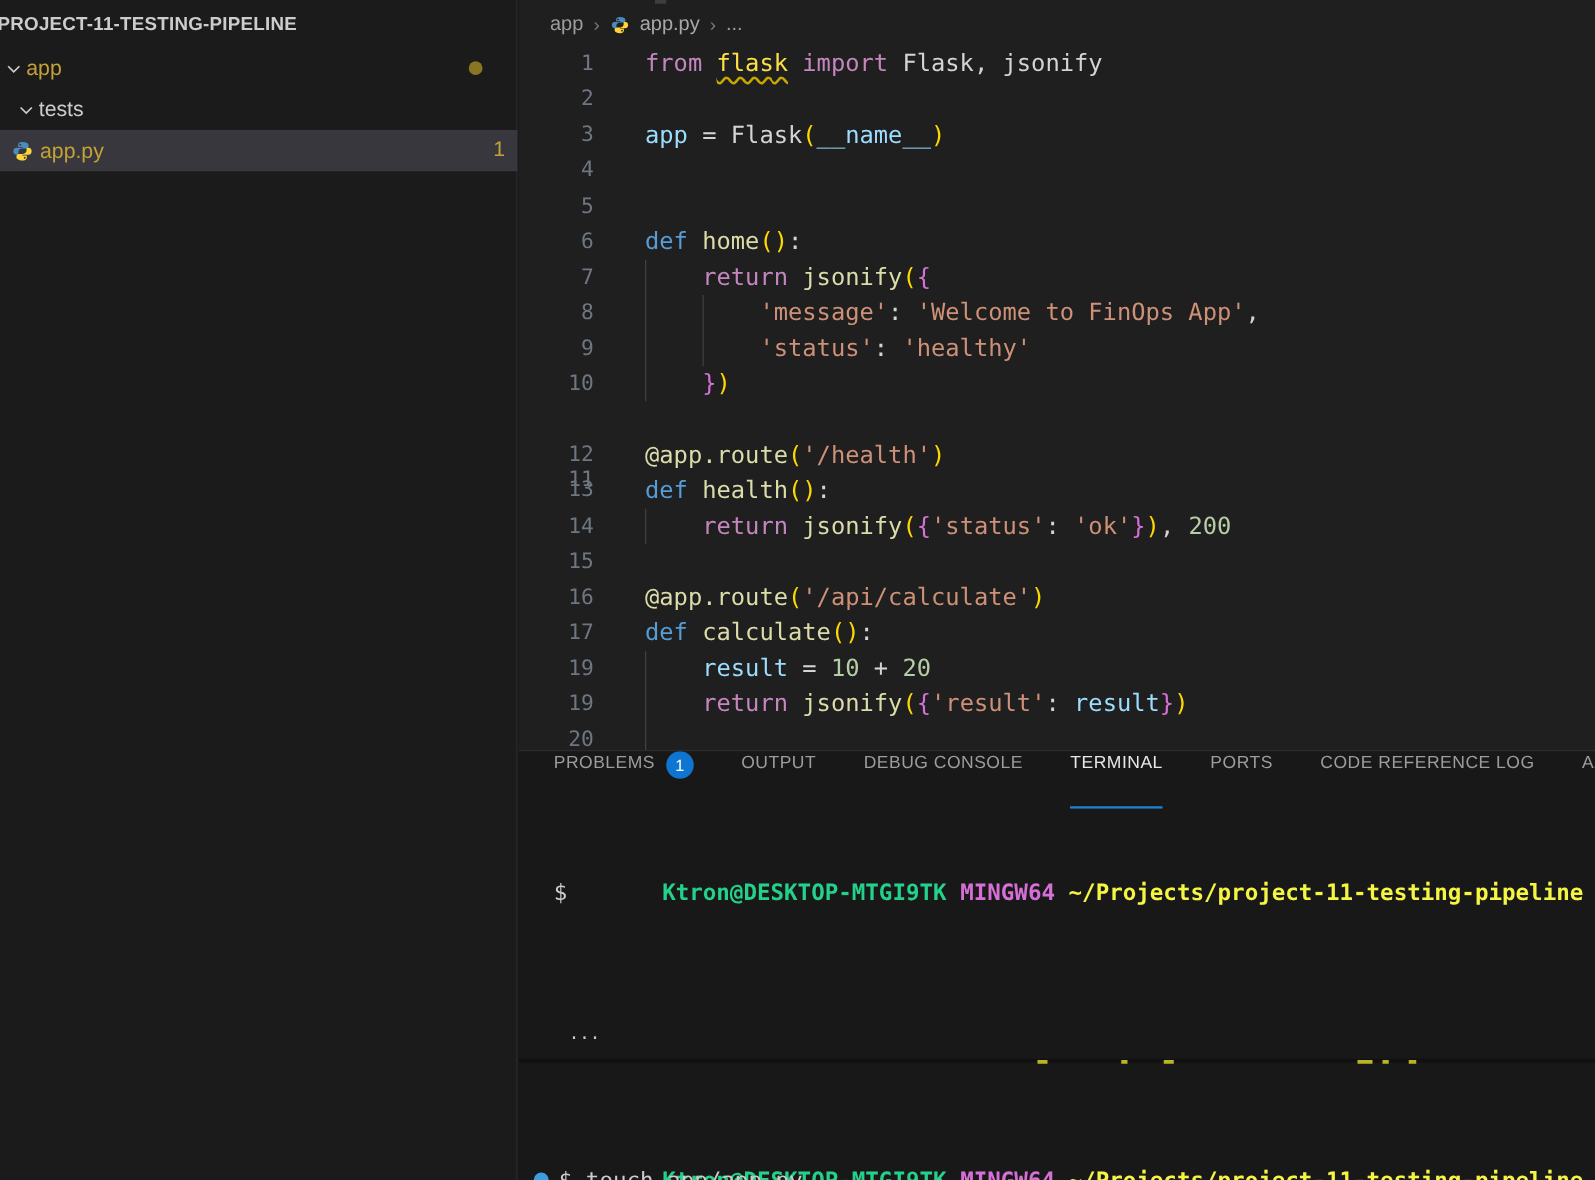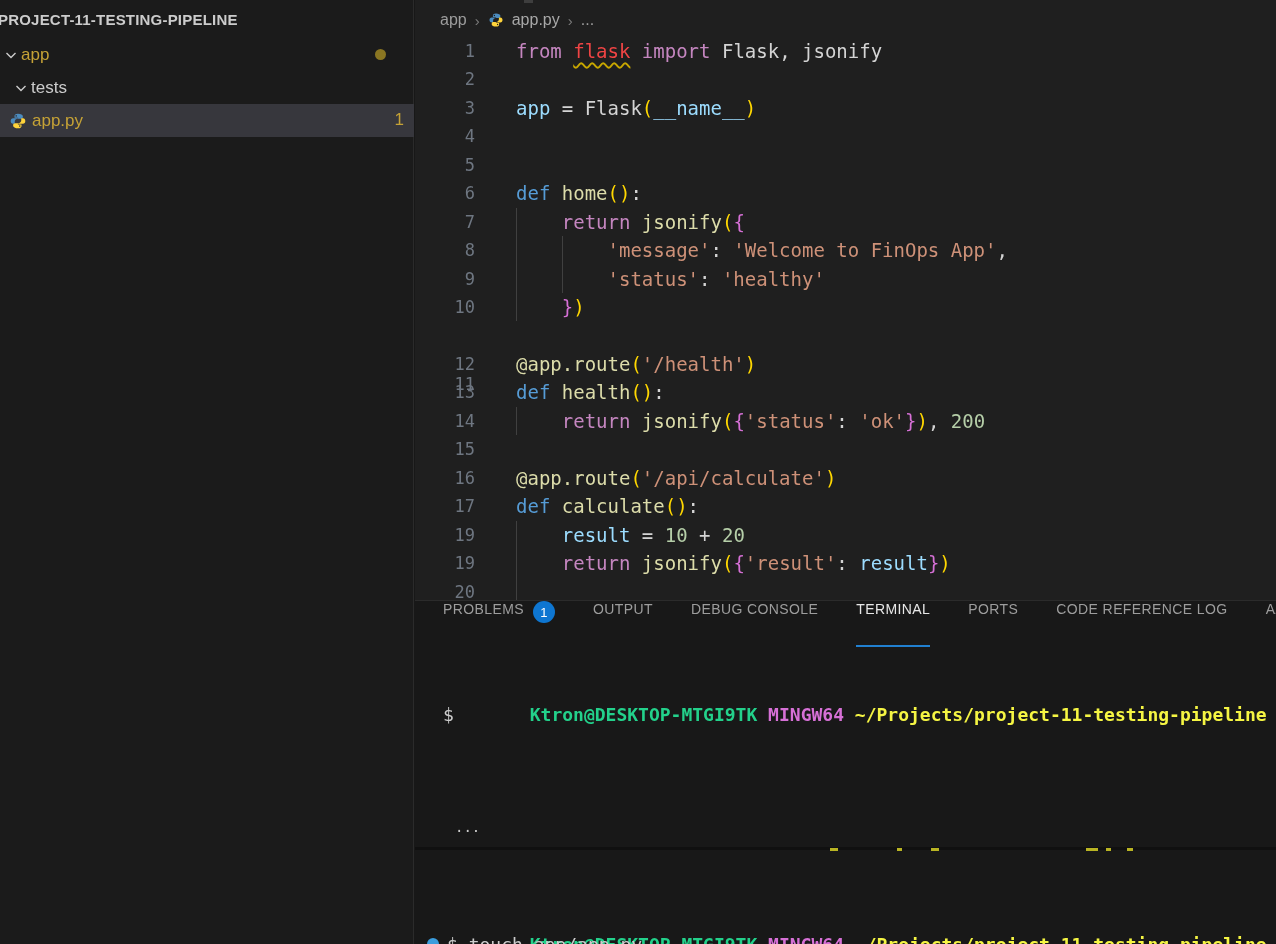--- a/index.html
+++ b/index.html
@@ -38,21 +38,21 @@
   .cl { position:absolute; left:101px; top:0; }
   .tk-kw  { color:#C586C0; }
   .tk-def { color:#569CD6; }
   .tk-fn  { color:#DCDCAA; }
   .tk-var { color:#9CDCFE; }
   .tk-str { color:#CE9178; }
   .tk-num { color:#B5CEA8; }
   .tk-b1  { color:#FFD700; }
   .tk-b2  { color:#D670D6; }
   .tk-txt { color:#D4D4D4; }
-  .tk-wavy { color:#ef4444; text-decoration:underline; text-decoration-style:wavy;
+  .tk-wavy { color:#fde047; text-decoration:underline; text-decoration-style:wavy;
     text-decoration-color:#c8a700; text-decoration-thickness:1.5px; text-underline-offset:4px; }
   .indent-guide { position:absolute; width:1px; background:#404040; }
 
   
   #panel { position:absolute; left:415px; top:600px; width:861px; height:344px;
     background:#181818; border-top:1px solid #2b2b2b; overflow:hidden; }
   #panel-tabs { position:absolute; left:0; top:0; width:861px; height:46px;
     display:flex; align-items:stretch; padding-left:28px; overflow:hidden; }
   .ptab { display:flex; margin-right:38px; color:#9d9d9d;
     font-size:14px; letter-spacing:.4px; white-space:nowrap; border-bottom:2px solid transparent;

